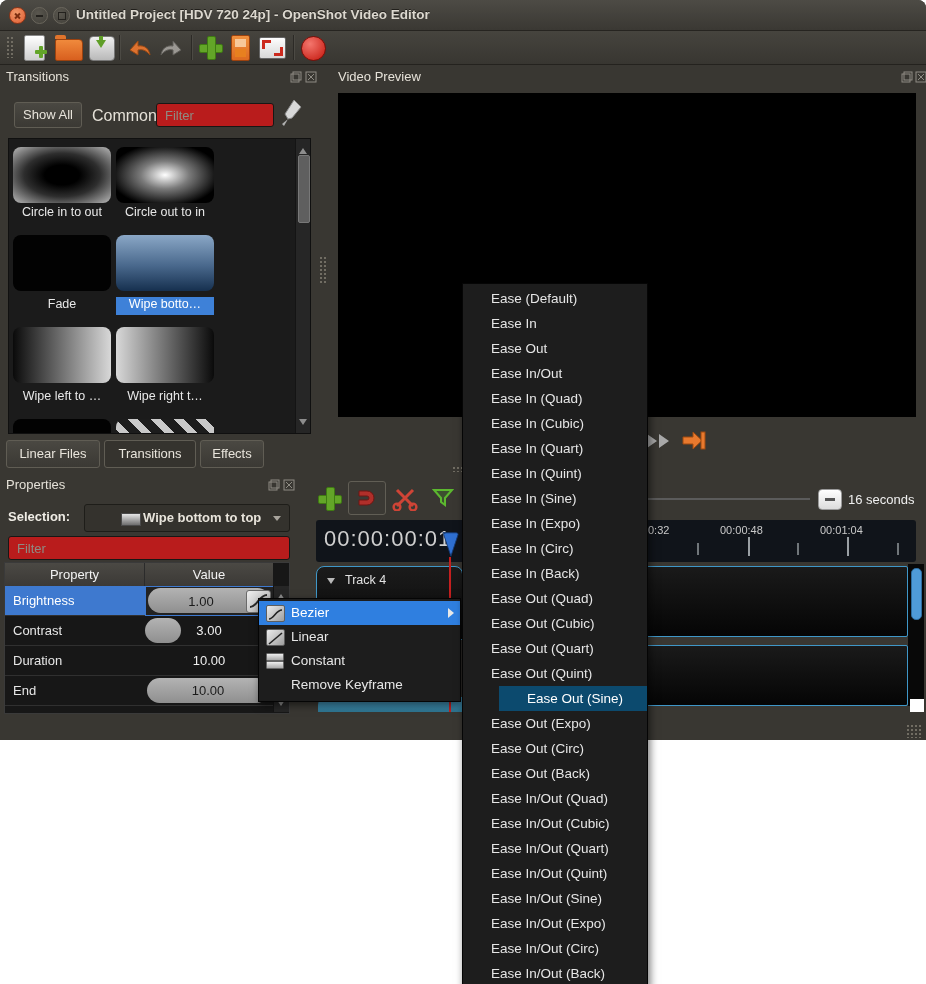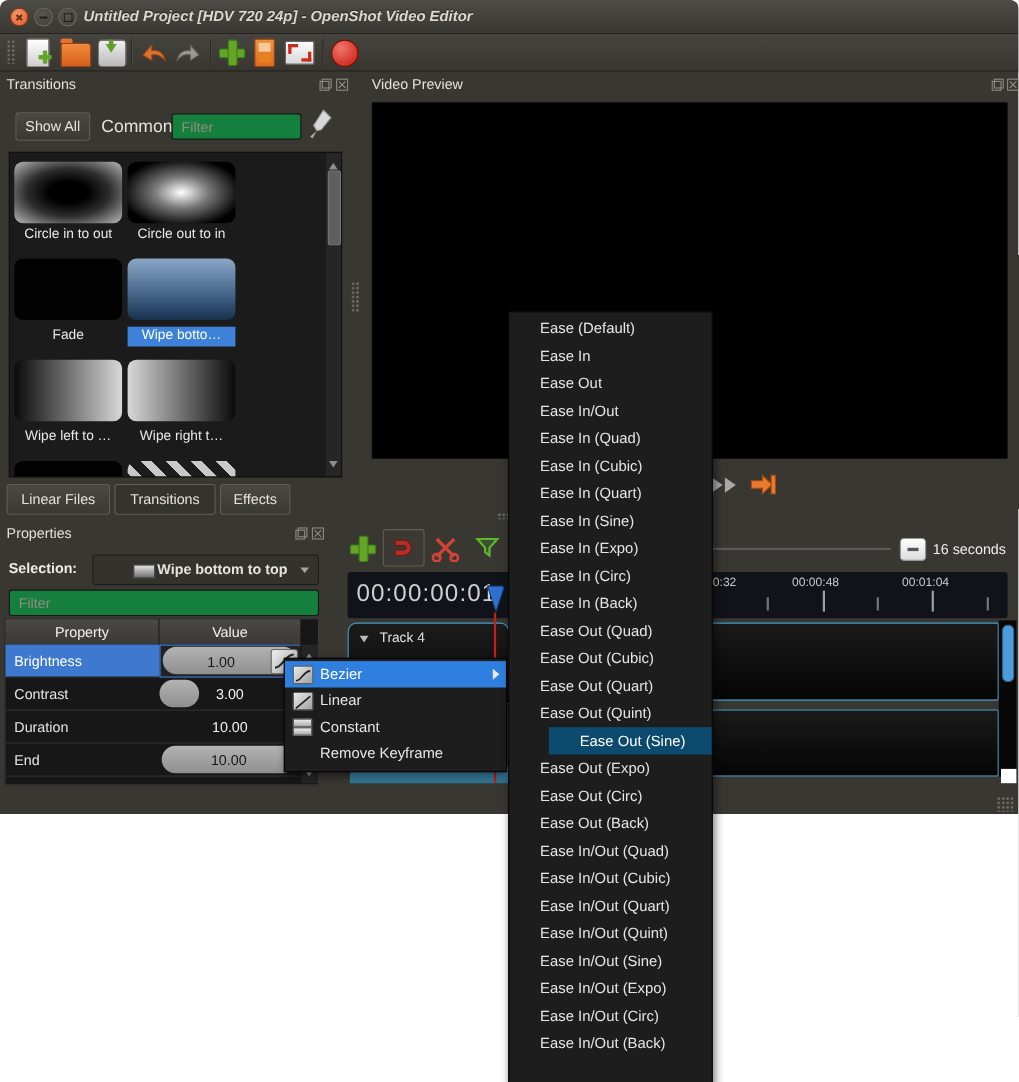--- a/index.html
+++ b/index.html
@@ -1,20 +1,20 @@
 <!DOCTYPE html>
 <html><head>
 <meta charset="utf-8">
 <style>
   html,body{margin:0;padding:0;background:#ffffff;font-family:"Liberation Sans","DejaVu Sans",sans-serif;}
   #stage{position:relative;width:926px;height:984px;overflow:hidden;background:#ffffff;}
   .abs{position:absolute;}
   
   #win{left:0;top:0;width:926px;height:740px;background:#393732;border-radius:8px 8px 0 0;}
-  #titlebar{left:0;top:0;width:926px;height:30px;background:linear-gradient(#4d4b45,#3a3833);border-bottom:1px solid #262420;border-radius:8px 8px 0 0;font-style:italic;}
+  #titlebar{left:0;top:0;width:926px;height:30px;background:linear-gradient(#4d4b45,#3a3833);border-bottom:1px solid #262420;border-radius:8px 8px 0 0;}
   .wbtn{top:7px;width:15px;height:15px;border-radius:50%;}
   #btn-close{left:9px;background:radial-gradient(circle at 40% 35%,#f09a6a,#de5a31);border:1px solid #8f3516;}
   #btn-close:before{content:"";position:absolute;left:4px;top:6.5px;width:7px;height:2px;background:#7c2d10;transform:rotate(45deg);}
   #btn-close:after{content:"";position:absolute;left:4px;top:6.5px;width:7px;height:2px;background:#7c2d10;transform:rotate(-45deg);}
   #btn-min{left:31px;background:radial-gradient(circle at 40% 35%,#5a574f,#403e38);border:1px solid #6b675d;}
   #btn-min:before{content:"";position:absolute;left:4px;top:7px;width:7px;height:2px;background:#23211d;}
   #btn-max{left:53px;background:radial-gradient(circle at 40% 35%,#5a574f,#403e38);border:1px solid #6b675d;}
   #btn-max:before{content:"";position:absolute;left:4px;top:4px;width:6px;height:6px;border:1.5px solid #23211d;}
   #title-text{left:76px;top:7px;font-size:13.5px;font-weight:bold;color:#dcd8cf;text-shadow:0 -1px 0 #211f1b;}
   
@@ -33,21 +33,21 @@
   .icon-film:before{content:"";position:absolute;left:3px;top:3px;width:11px;height:8px;background:#f7c89a;}
   .icon-film:after{content:"";position:absolute;left:3px;top:13px;width:11px;height:8px;background:#e8801f;}
   .icon-screen{width:25px;height:20px;background:linear-gradient(#fdfdfd,#d8d8d8);border:1px solid #666;border-radius:2px;}
   .icon-screen:before{content:"";position:absolute;left:2px;top:2px;width:6px;height:6px;border-left:3px solid #cc2a1e;border-top:3px solid #cc2a1e;}
   .icon-screen:after{content:"";position:absolute;right:2px;bottom:2px;width:6px;height:6px;border-right:3px solid #cc2a1e;border-bottom:3px solid #cc2a1e;}
   .icon-record{width:23px;height:23px;border-radius:50%;background:radial-gradient(circle at 35% 30%,#f4766d,#c3160c);border:1px solid #7e0d06;}
   
   .panel-title{font-size:13px;color:#e5e1d8;}
   .pt-icons svg{display:block;}
   .btnish{background:linear-gradient(#4a4842,#3b3934);border:1px solid #605d54;border-radius:3px;color:#e8e4db;font-size:13px;text-align:center;}
-  .inputish{background:#15803d;border:1px solid #181715;border-radius:3px;color:#d8d4cb;font-size:13px;padding:0 0 0 8px;outline:none;}
+  .inputish{background:#b91c1c;border:1px solid #181715;border-radius:3px;color:#d8d4cb;font-size:13px;padding:0 0 0 8px;outline:none;}
   .inputish::placeholder{color:#8f8b83;}
   
   #trans-list{left:8px;top:138px;width:301px;height:294px;background:#1b1b1b;border:1px solid #101010;overflow:hidden;}
   .thumb{width:98px;height:56px;border-radius:8px;}
   .tlabel{width:98px;height:18px;font-size:12.5px;color:#e8e8e8;text-align:center;white-space:nowrap;overflow:hidden;}
   .tlabel.sel{background:#3e81d8;color:#fff;}
   .th-circle-in{background:radial-gradient(ellipse at center,#000 25%,#2e2e2e 55%,#b9b9b9 100%);}
   .th-circle-out{background:radial-gradient(ellipse at center,#fff 0%,#7a7a7a 35%,#000 80%);}
   .th-fade{background:#020202;}
   .th-wipe-bottom{background:linear-gradient(180deg,#8aa7c6 0%,#49688c 55%,#16304f 100%);}
@@ -381,20 +381,21 @@
   </div>
 
   <div class="abs menu" style="left:462px;top:283px;width:184px;height:701px;z-index:200;padding-top:2px;">
     <div class="smi">Ease (Default)</div>
     <div class="smi">Ease In</div>
     <div class="smi">Ease Out</div>
     <div class="smi">Ease In/Out</div>
     <div class="smi">Ease In (Quad)</div>
     <div class="smi">Ease In (Cubic)</div>
     <div class="smi">Ease In (Quart)</div>
+    <div class="smi">Ease In (Quint)</div>
     <div class="smi">Ease In (Sine)</div>
     <div class="smi">Ease In (Expo)</div>
     <div class="smi">Ease In (Circ)</div>
     <div class="smi">Ease In (Back)</div>
     <div class="smi">Ease Out (Quad)</div>
     <div class="smi">Ease Out (Cubic)</div>
     <div class="smi">Ease Out (Quart)</div>
     <div class="smi">Ease Out (Quint)</div>
     <div class="smi hl">Ease Out (Sine)</div>
     <div class="smi">Ease Out (Expo)</div>

